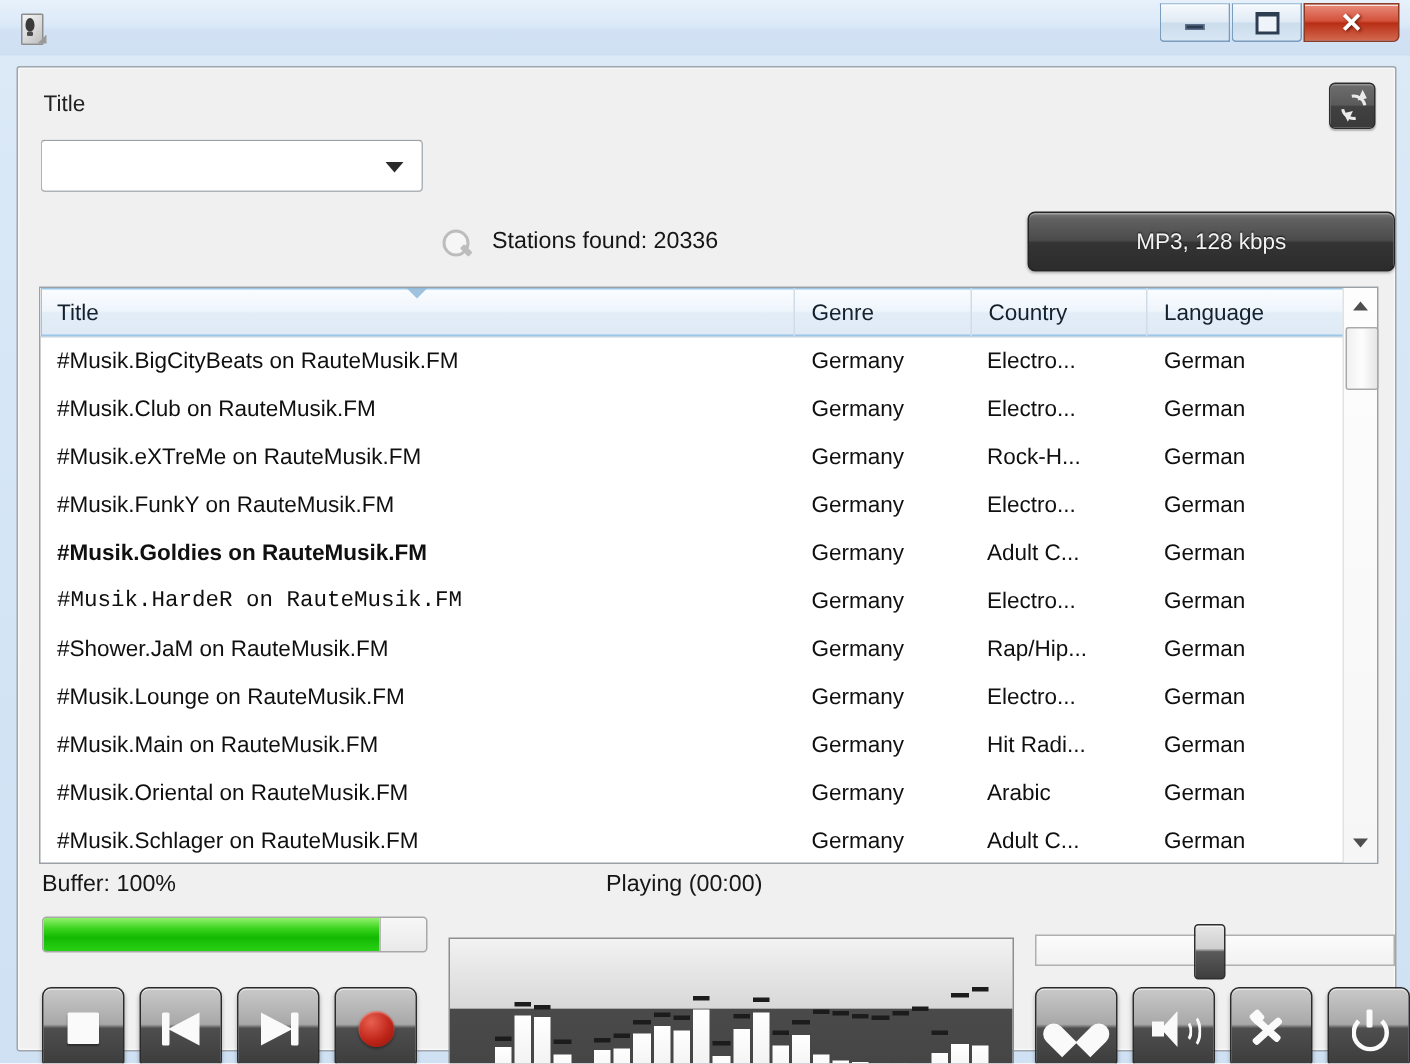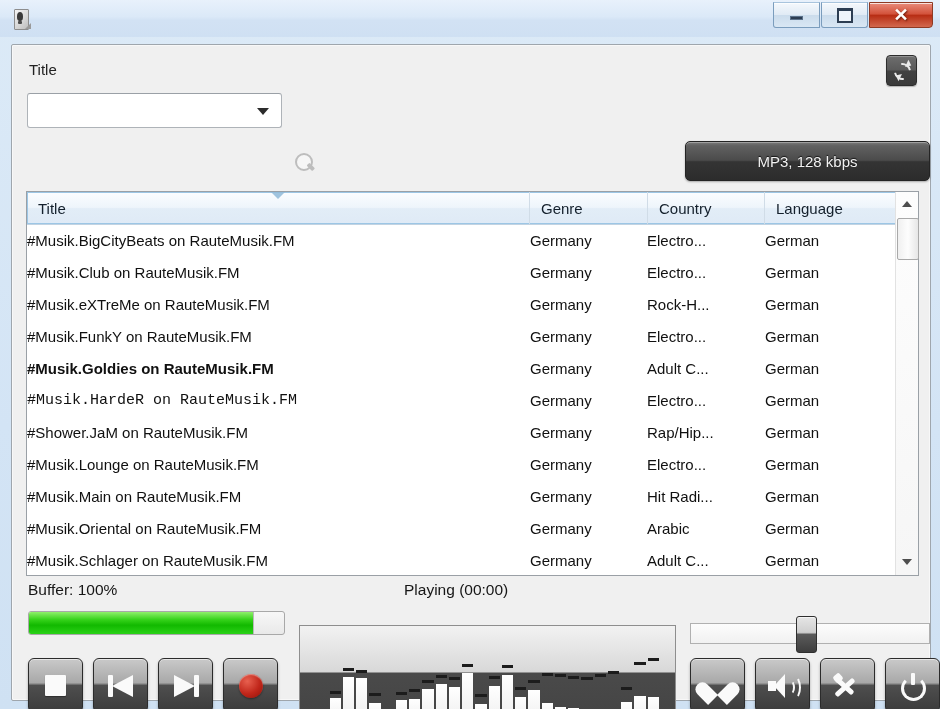--- a/index.html
+++ b/index.html
@@ -214,20 +214,21 @@
   .col-genre { width: 118px; }
   .col-language { width: 131px; }
 
   .grid-body {
     position:absolute; left:0; top:33px; right: 22px; bottom:0;
     overflow:hidden;
   }
   .row { display:flex; height: 32px; align-items:center; }
   .cell {
     font-size: 15px; color: #101010;
+    padding-left: 11px;
     box-sizing: border-box;
     white-space: nowrap; overflow: hidden;
     height: 32px; line-height: 32px;
   }
 
   .vscroll {
     position:absolute; right: 0; top: 0; bottom: 0;
     width: 22px;
     background: linear-gradient(180deg,#fdfdfd,#f6f6f6);
     border-left:1px solid #e2e2e2;
@@ -398,20 +399,21 @@
 
     <div class="combo">
       <div class="combo-value"></div>
       <div class="combo-arrow"></div>
     </div>
 
     <div class="search-icon">
       <div class="circ"></div>
         <div class="hand"></div>
     </div>
+    <div class="stations-found">Stations found: 20336</div>
 
     <div class="mp3-btn">MP3, 128 kbps</div>
 
     <div class="grid">
       <div class="grid-head focus">
         <div class="th col-title">
           <div class="sort-tri"></div>
           <span>Title</span>
         </div>
         <div class="th col-genre">

